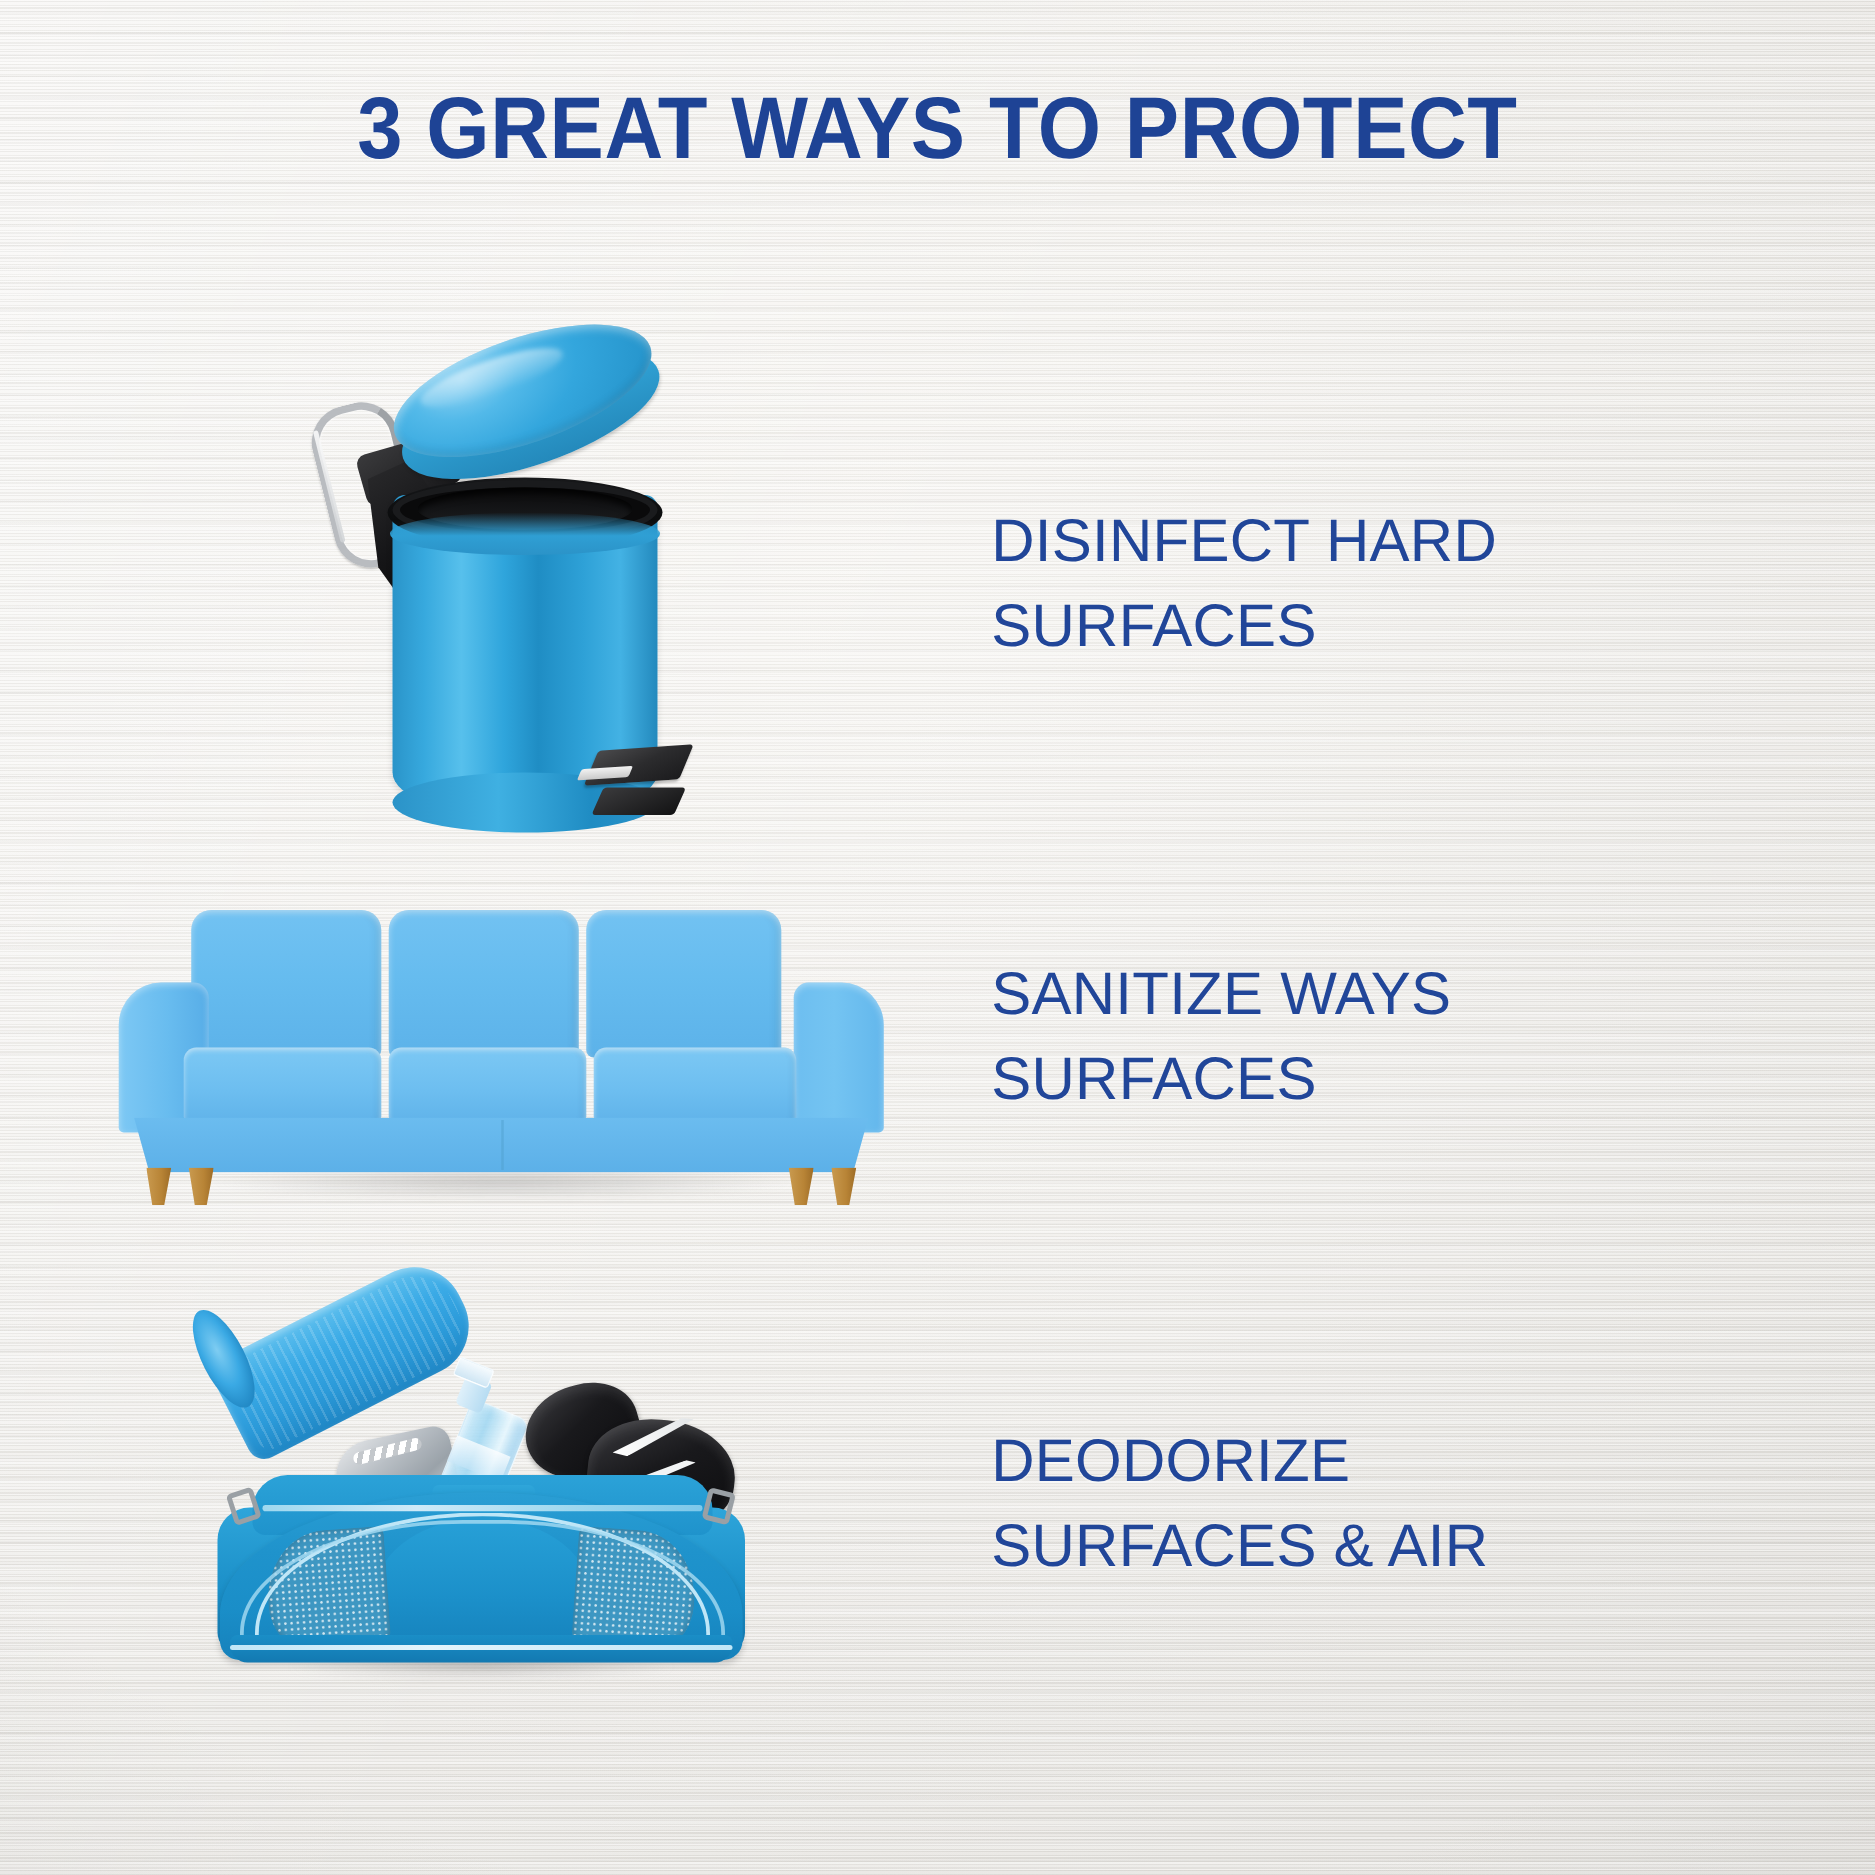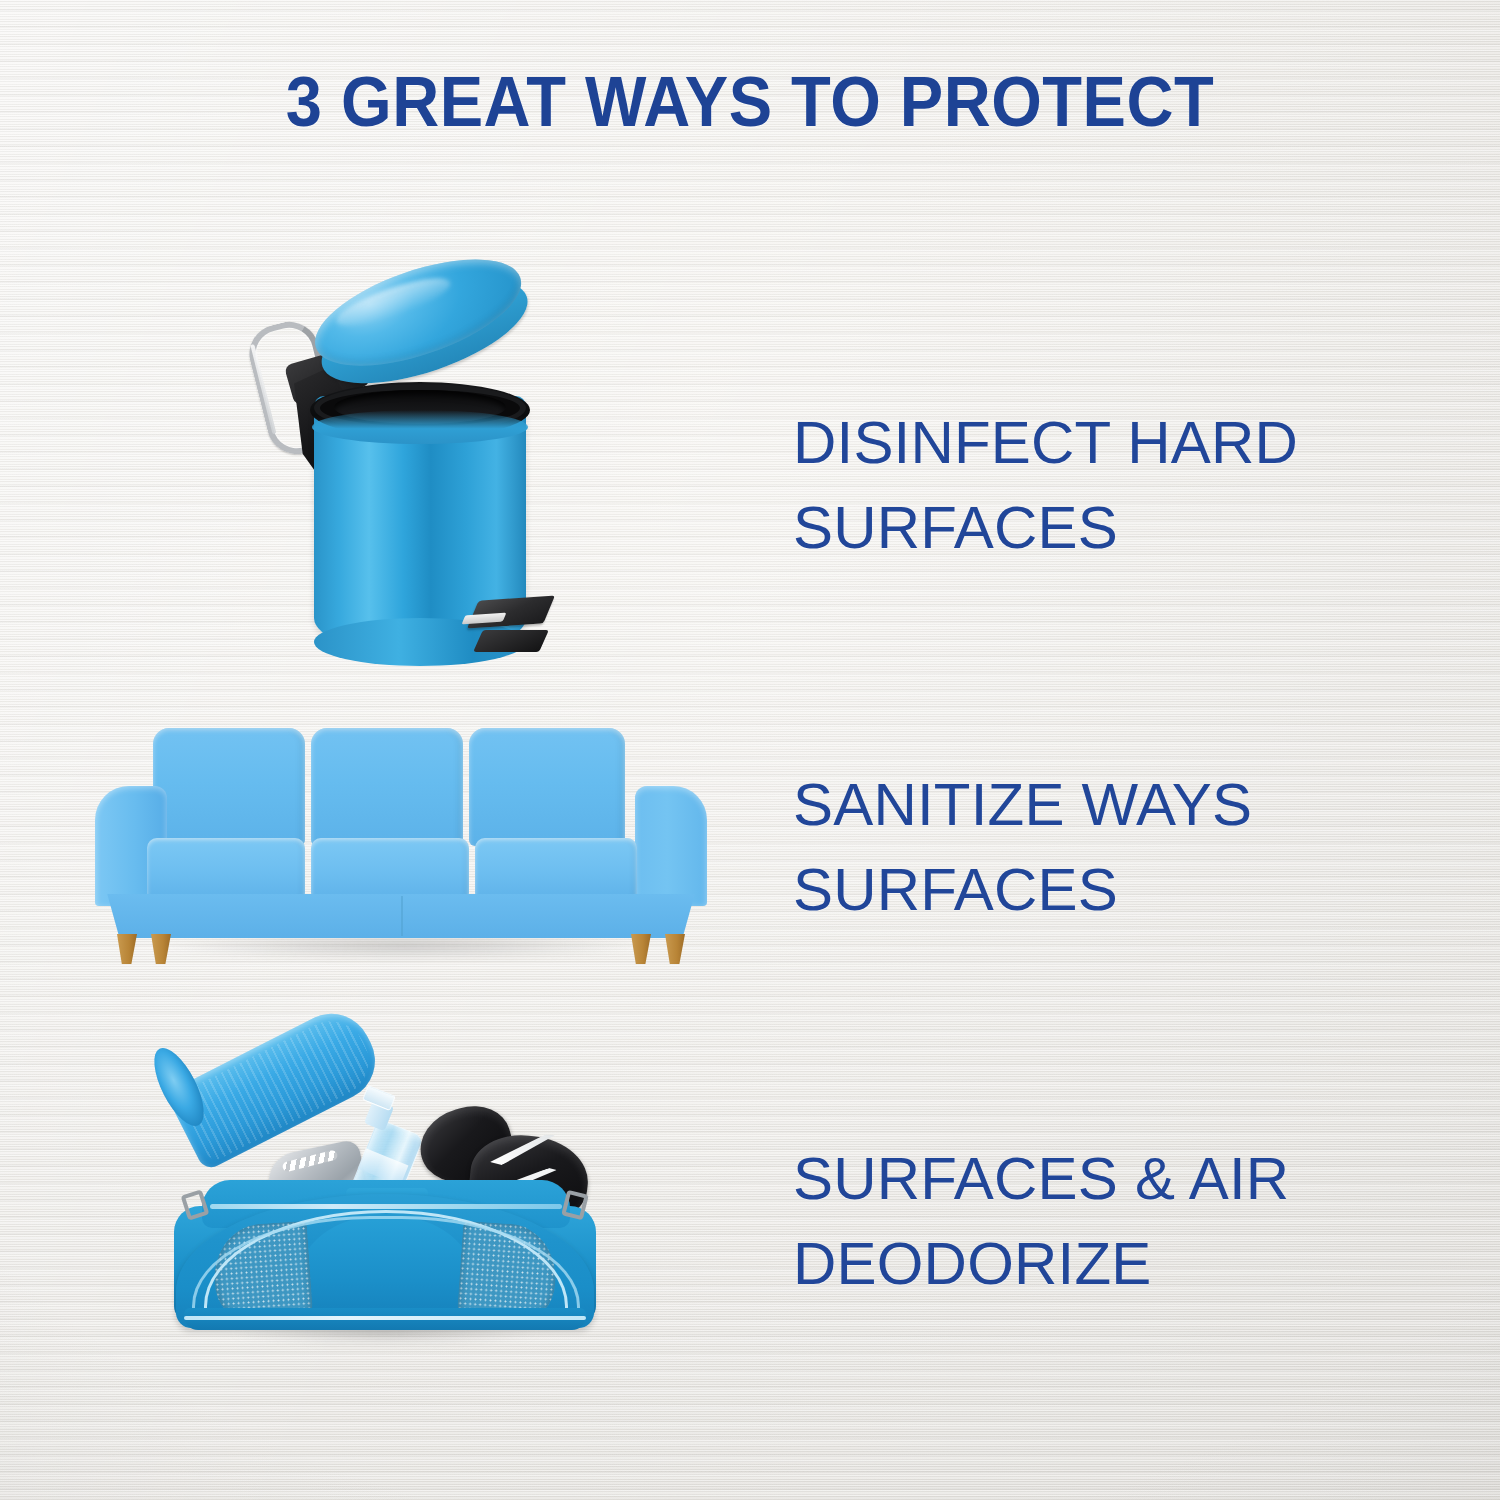--- a/index.html
+++ b/index.html
@@ -60,21 +60,21 @@
     font-family:"Liberation Sans Narrow","Liberation Sans",sans-serif;
     transform:scaleX(.93);
     white-space:nowrap;
     text-shadow:0 1px 0 rgba(255,255,255,.45);
   }
 
   
   .caption{
     position:absolute;left:793px;
     color:#214699;
-    font-size:60px;
+    font-size:48px;
     font-weight:500;
     line-height:1.42;
     letter-spacing:.2px;
     text-shadow:0 1px 0 rgba(255,255,255,.4);
   }
   .caption span{display:block;}
   #cap1{top:400px;}
   #cap2{top:762px;}
   #cap3{top:1136px;}
 
@@ -505,17 +505,17 @@
     <div class="bag-arc"></div>
     <div class="bag-arc2"></div>
     <div class="bag-zip"></div>
     <div class="bag-base"></div>
     <div class="bag-piping"></div>
     <div class="dring" id="dring-l"></div>
     <div class="dring" id="dring-r"></div>
   </div>
 
   <div class="caption" id="cap3">
+    <span>DEODORIZE</span>
     <span>SURFACES &amp; AIR</span>
-    <span>DEODORIZE</span>
   </div>
 
 </div>
 
 </body></html>

